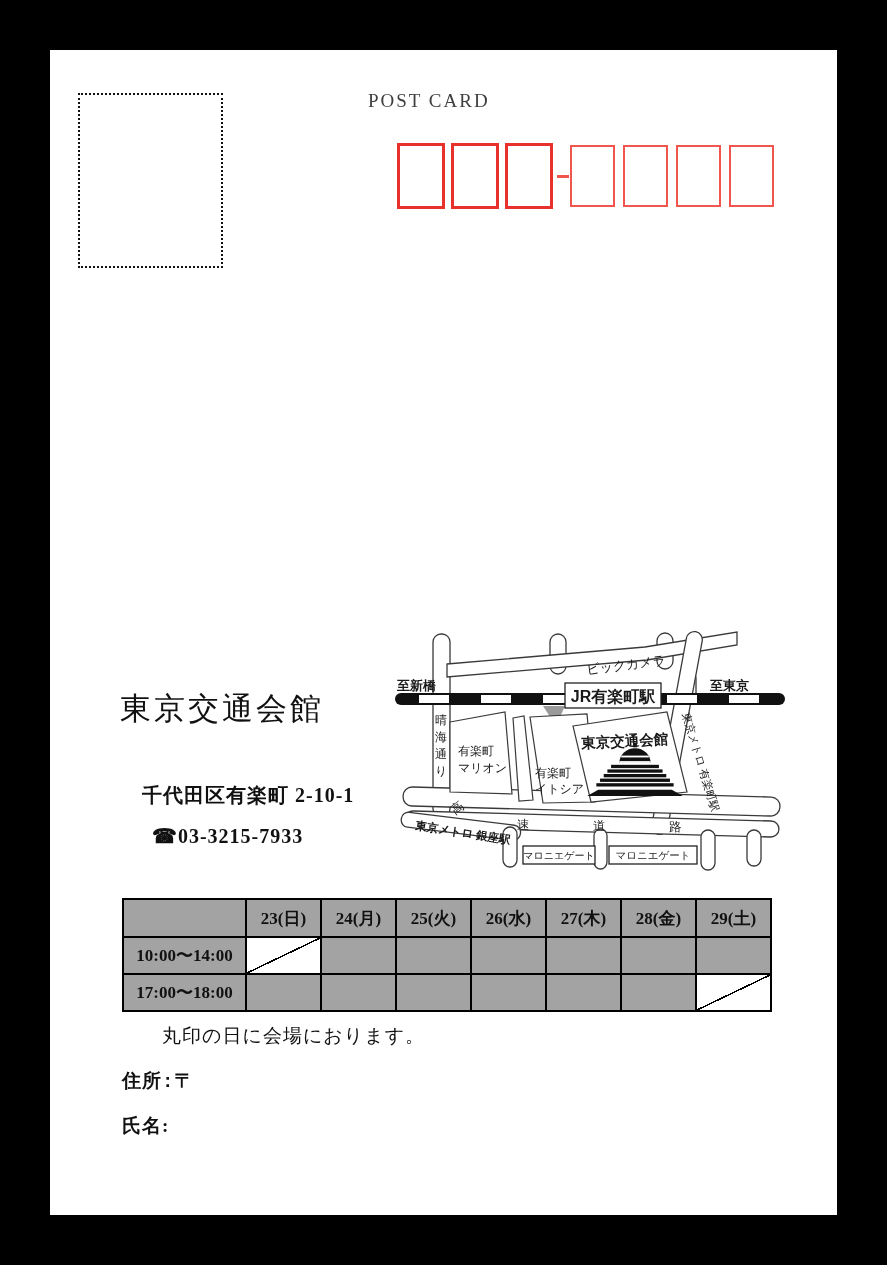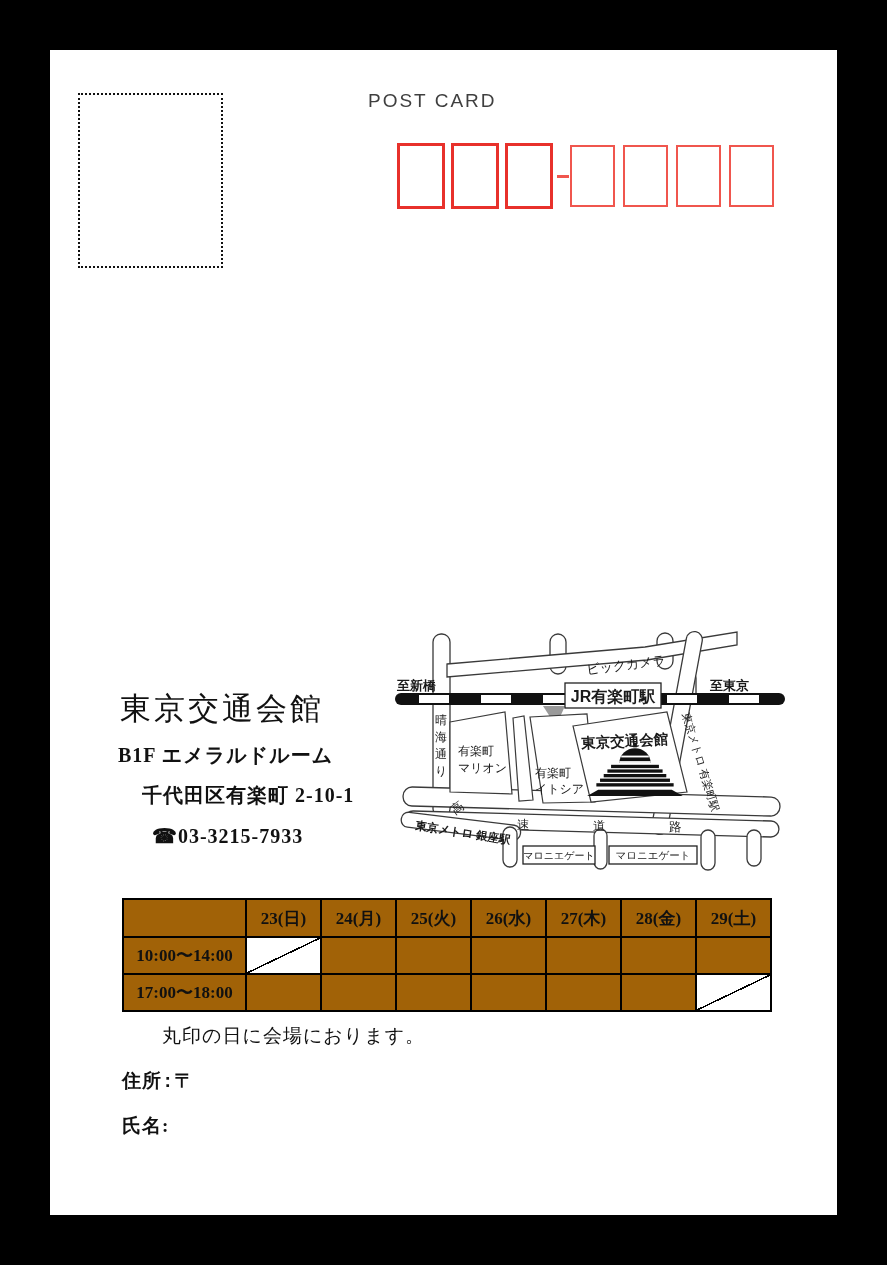--- a/index.html
+++ b/index.html
@@ -8,21 +8,21 @@
     font-family:"Liberation Serif", serif;color:#111;
   }
   .card{position:absolute;left:50px;top:50px;width:787px;height:1165px;background:#fff;}
 
   
   .stamp-box{position:absolute;left:28px;top:43px;width:141px;height:171px;border:2px dotted #111;}
 
   
   .postcard-title{
     position:absolute;left:318px;top:40px;
-    font-family:Liberation Sans, sans-serif;font-size:19px;letter-spacing:2px;color:#3f3f3f;
+    font-family:Liberation Serif, serif;font-size:19px;letter-spacing:2px;color:#3f3f3f;
   }
 
   
   .postal-row{position:absolute;left:347px;top:93px;display:flex;align-items:center;}
   .pbox{background:#fff;box-sizing:border-box;}
   .pbox.major{width:48px;height:66px;border:3.5px solid #e8312b;margin-right:6px;}
   .pbox.minor{width:45px;height:62px;border:2px solid #f0564e;margin-right:8px;}
   .pbox.minor:last-child{margin-right:0;}
   .p-hyphen{width:12px;height:3px;background:#f0564e;margin:0 1px 0 -2px;}
 
@@ -36,21 +36,21 @@
   .map{position:absolute;left:345px;top:572px;width:390px;height:266px;}
   .map-road{fill:#fff;stroke:#3a3a3a;stroke-width:1.3px;}
   .map-bldg{fill:#fff;stroke:#3a3a3a;stroke-width:1.2px;}
   .map-label{font-family:"Liberation Sans", sans-serif;fill:#1a1a1a;}
   .map-box{fill:#fff;stroke:#222;stroke-width:1.3px;}
 
   
   .schedule{position:absolute;left:72px;top:848px;border-collapse:collapse;table-layout:fixed;}
   .schedule td,.schedule th{
     border:2px solid #000;padding:0;text-align:center;vertical-align:middle;
-    font-family:"Liberation Serif", serif;font-size:17px;font-weight:bold;background:#a16207;
+    font-family:"Liberation Serif", serif;font-size:17px;font-weight:bold;background:#a3a3a3;
   }
   .schedule th{height:36px;}
   .schedule td{height:35px;}
   .schedule td.slash{
     background:linear-gradient(to bottom right,
       transparent 48.8%, #000 48.8%, #000 51.2%, transparent 51.2%);
   }
   .time-cell{text-align:center;margin-top:7px;}
 
   .note-line{position:absolute;left:112px;top:973px;font-size:19px;font-weight:normal;letter-spacing:1px;}
@@ -71,21 +71,20 @@
     <div class="pbox major"></div>
     <div class="pbox major"></div>
     <div class="p-hyphen"></div>
     <div class="pbox minor"></div>
     <div class="pbox minor"></div>
     <div class="pbox minor"></div>
     <div class="pbox minor"></div>
   </div>
 
   <div class="venue-name">東京交通会館</div>
-  <div class="venue-room">B1F  エメラルドルーム</div>
   <div class="venue-address">千代田区有楽町 2-10-1</div>
   <div class="venue-phone">☎03-3215-7933</div>
 
   <svg class="map" viewBox="0 0 390 266">
 
     <g>
       <rect class="map-road" x="38" y="12" width="17" height="183" rx="8"></rect>
       <rect class="map-road" x="155" y="12" width="16" height="40" rx="8"></rect>
       <rect class="map-road" x="262" y="11" width="16" height="36" rx="8"></rect>
       <rect class="map-road" x="288" y="50" width="13" height="30" rx="6"></rect>

